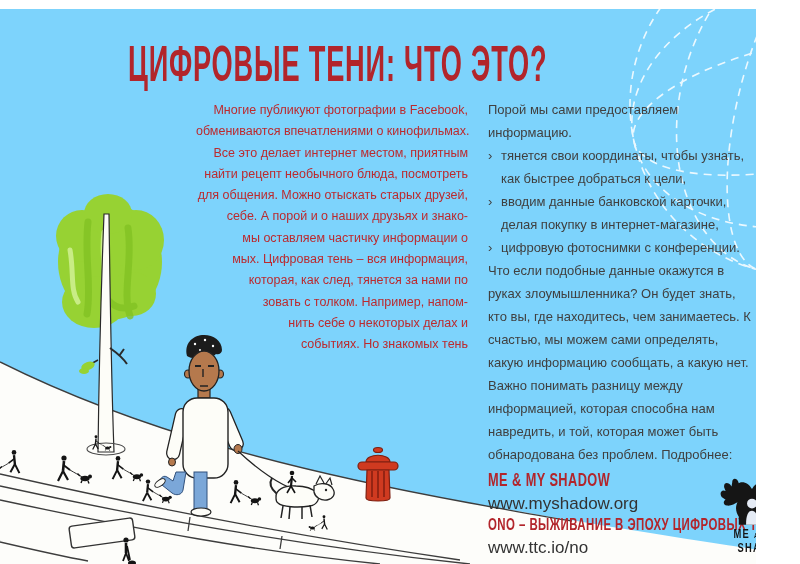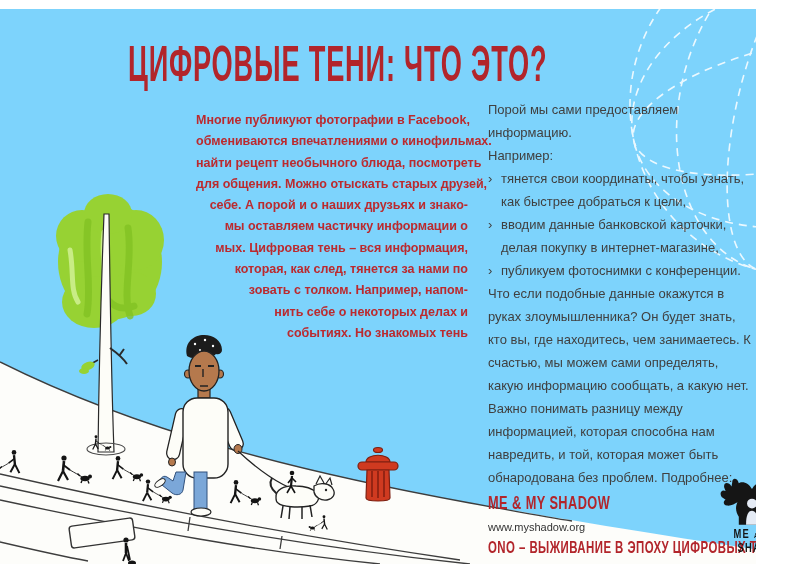--- a/index.html
+++ b/index.html
@@ -5,35 +5,35 @@
   html,body{margin:0;padding:0;background:#fff;}
   .poster{position:relative;width:756px;height:564px;background:#7dd3fc;overflow:hidden;
           font-family:"Liberation Sans","DejaVu Sans",sans-serif;}
   .top-strip{position:absolute;top:0;left:0;width:800px;height:9px;background:#ffffff;z-index:4;}
   .scene{position:absolute;left:0;top:0;width:800px;height:564px;z-index:1;}
 
   .title{position:absolute;left:128px;top:36px;z-index:3;color:#b2252b;font-weight:bold;
          font-size:34px;letter-spacing:1px;white-space:nowrap;
          transform:scale(0.80,1.45);transform-origin:left top;}
 
-  .left-col{position:absolute;left:196px;top:110px;width:272px;z-index:3;
-            color:#bb2a2e;font-weight:bold;font-size:12.5px;text-align:right;}
+  .left-col{position:absolute;left:196px;top:100px;width:272px;z-index:3;
+            color:#bb2a2e;font-weight:normal;font-size:12.5px;text-align:right;}
   .left-col .ln{line-height:21.3px;white-space:nowrap;}
 
   .right-col{position:absolute;left:488px;top:98px;width:266px;z-index:3;
              color:#404040;font-size:13px;line-height:23px;}
   .bullet{display:flex;}
   .bullet .marker{width:13px;flex:none;}
   .links{margin-top:6px;}
   .link{margin-bottom:4px;}
   .link-title{display:inline-block;color:#b2252b;font-weight:bold;font-size:14.5px;
               letter-spacing:.5px;white-space:nowrap;transform:scale(0.88,1.3);
               transform-origin:left bottom;}
   .link-title.ono{font-size:13px;}
-  .link-url{font-size:11px;color:#333;line-height:16px;margin-top:1px;}
+  .link-url{font-size:17px;color:#333;line-height:16px;margin-top:1px;}
 
   .logo{position:absolute;left:710px;top:468px;width:84px;z-index:3;text-align:right;color:#151515;}
   .logo svg{display:block;margin:0 auto;}
   .logo-text{font-weight:bold;font-size:11px;letter-spacing:1.5px;line-height:12px;
              transform:scale(0.85,1.2);transform-origin:center top;white-space:nowrap;}
   .logo-and{font-size:6.5px;letter-spacing:.5px;}
 </style>
 </head>
 <body>
 
@@ -170,45 +170,45 @@
     </g>
   </svg>
 
   <div class="top-strip"></div>
 
   <div class="title">ЦИФРОВЫЕ ТЕНИ: ЧТО ЭТО?</div>
 
   <div class="left-col">
     <div class="ln">Многие публикуют фотографии в Facebook,</div>
     <div class="ln">обмениваются впечатлениями о кинофильмах.</div>
+    <div class="ln">Все это делает интернет местом, приятным</div>
     <div class="ln">найти рецепт необычного блюда, посмотреть</div>
     <div class="ln">для общения. Можно отыскать старых друзей,</div>
     <div class="ln">себе. А порой и о наших друзьях и знако-</div>
     <div class="ln">мы оставляем частичку информации о</div>
     <div class="ln">мых. Цифровая тень – вся информация,</div>
     <div class="ln">которая, как след, тянется за нами по</div>
     <div class="ln">зовать с толком. Например, напом-</div>
     <div class="ln">нить себе о некоторых делах и</div>
     <div class="ln">событиях. Но знакомых тень</div>
   </div>
 
   <div class="right-col">
     <div>Порой мы сами предоставляем информацию.</div>
-    <div>Например:</div>
     <div class="bullet">
       <span class="marker">›</span>
       <span>тянется свои координаты, чтобы узнать, как быстрее добраться к цели,</span>
     </div>
     <div class="bullet">
       <span class="marker">›</span>
       <span>вводим данные банковской карточки, делая покупку в интернет-магазине,</span>
     </div>
     <div class="bullet">
       <span class="marker">›</span>
-      <span>публикуем фотоснимки с конференции.</span>
+      <span>цифровую фотоснимки с конференции.</span>
     </div>
     <div>Что если подобные данные окажутся в руках злоумышленника? Он будет знать, кто вы, где находитесь, чем занимаетесь. К счастью, мы можем сами определять, какую информацию сообщать, а какую нет. Важно понимать разницу между информацией, которая способна нам навредить, и той, которая может быть обнародована без проблем. Подробнее:</div>
 
     <div class="links">
       <div class="link">
         <span class="link-title">ME &amp; MY SHADOW</span>
         <div class="link-url">www.myshadow.org</div>
       </div>
       <div class="link">
         <span class="link-title ono">ONO – ВЫЖИВАНИЕ В ЭПОХУ ЦИФРОВЫХ ТЕХНОЛОГИЙ</span>

